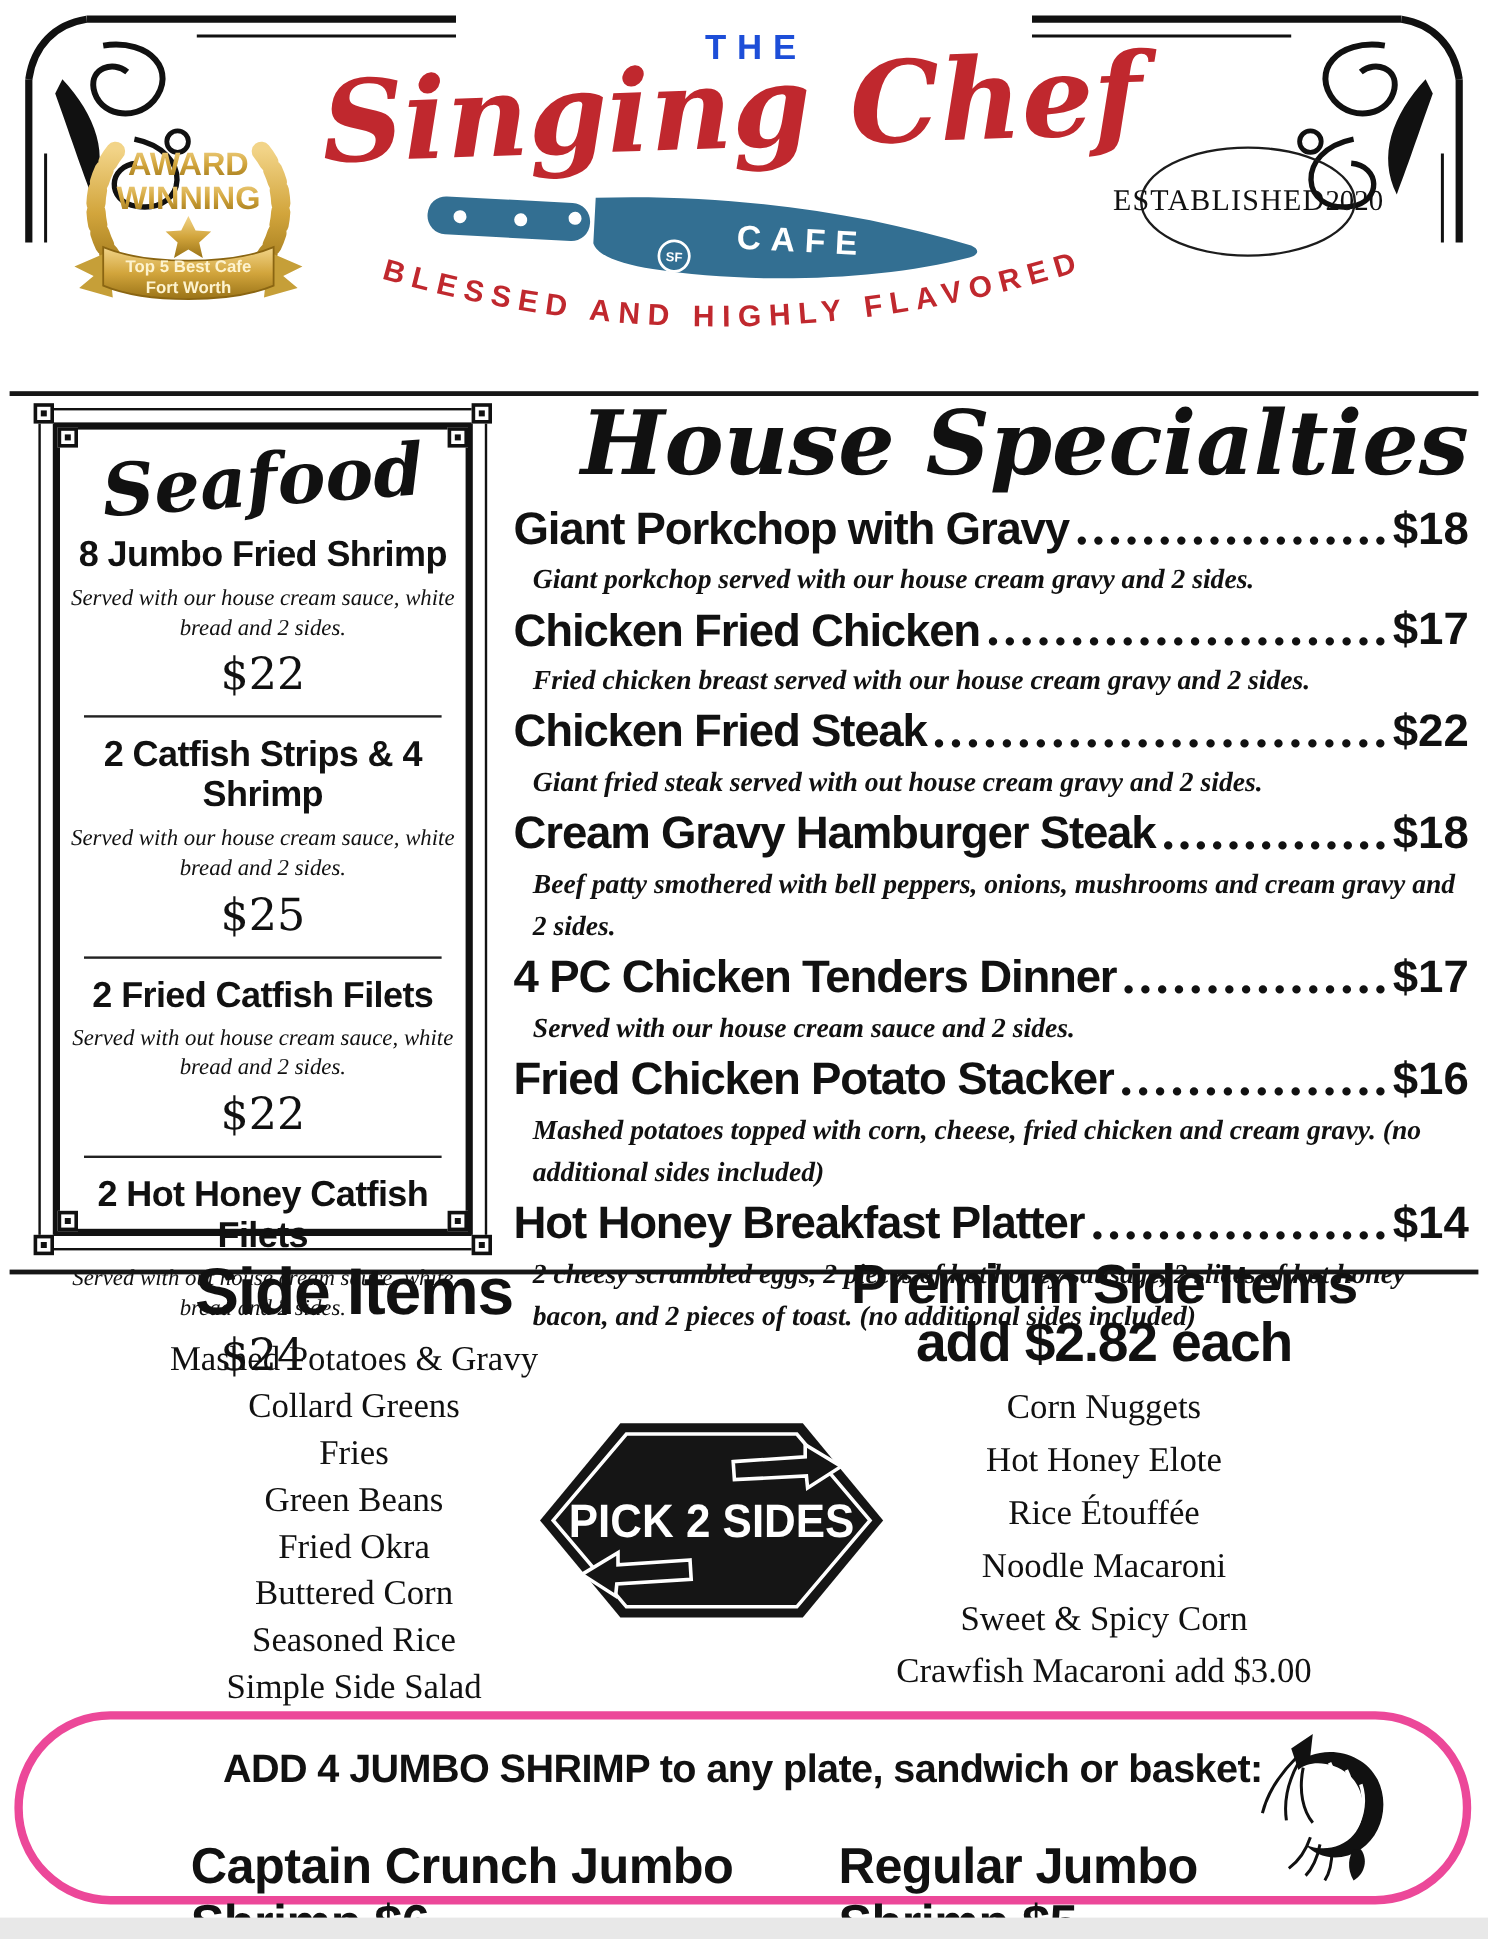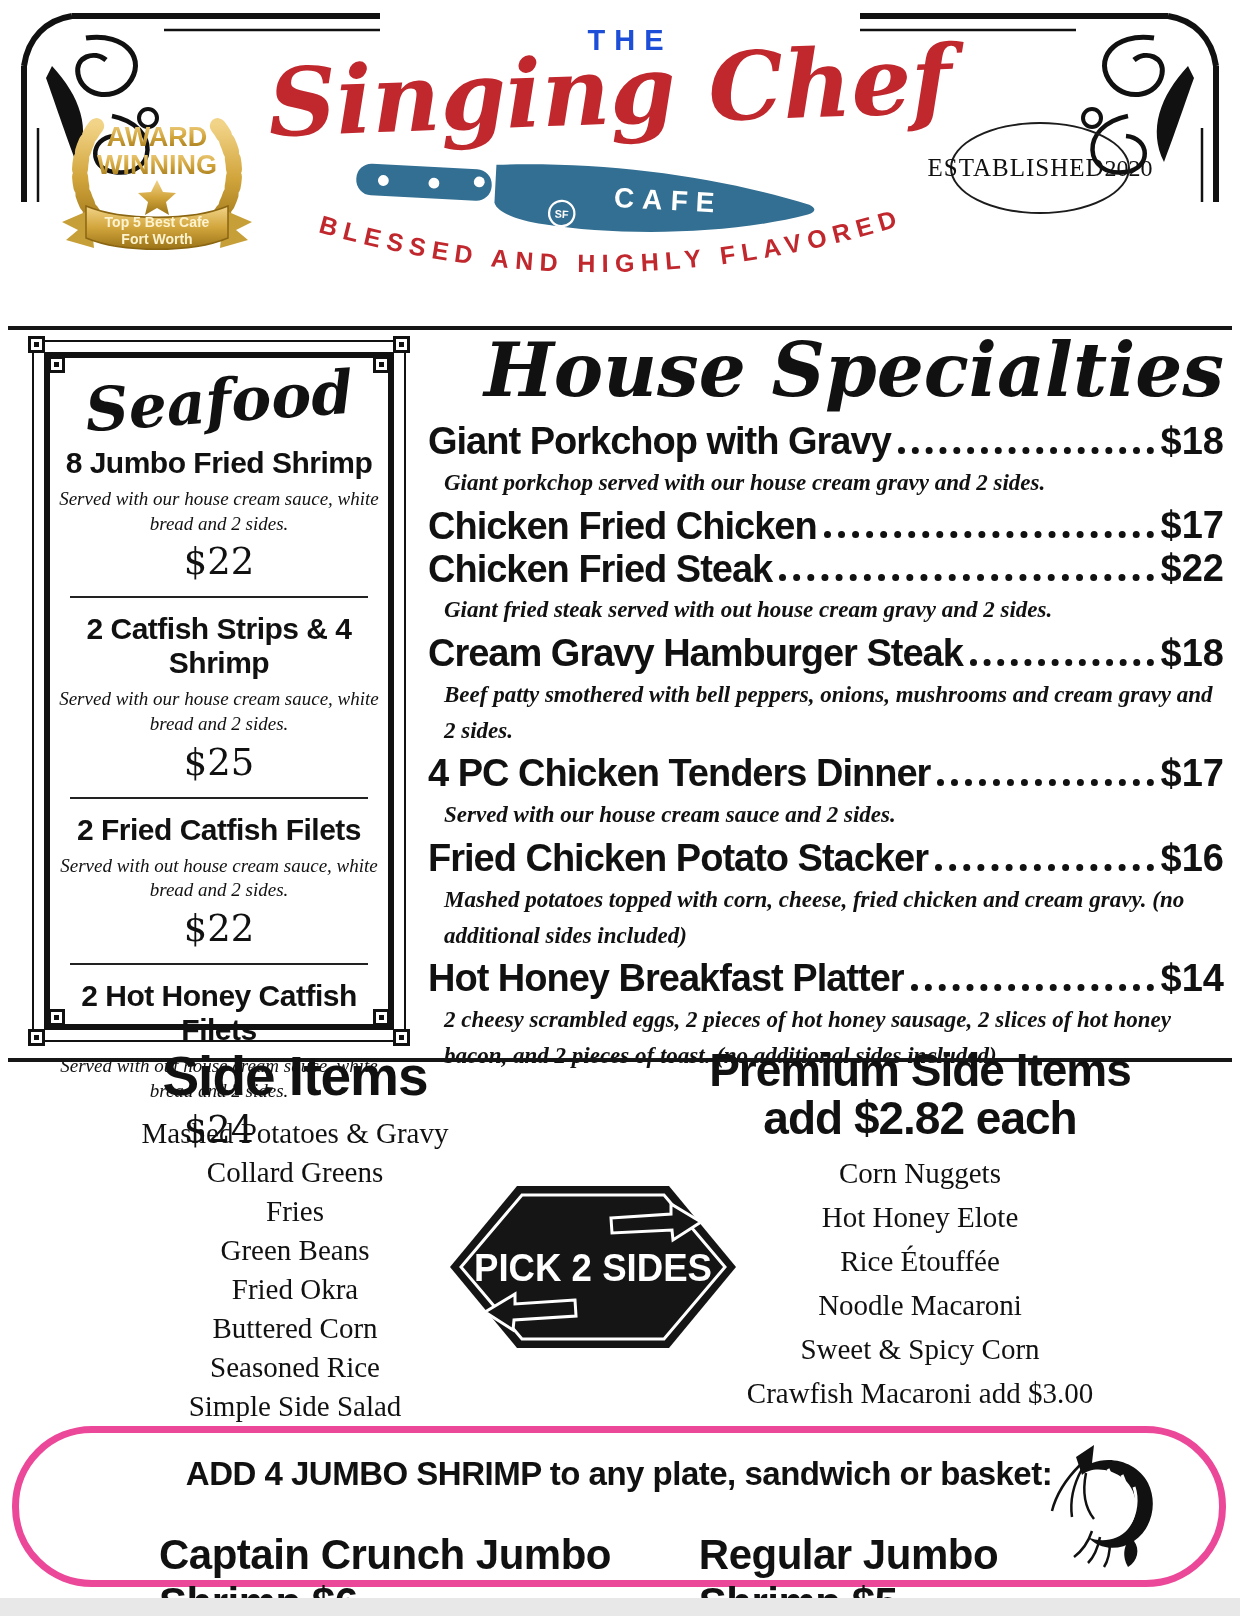--- a/index.html
+++ b/index.html
@@ -214,20 +214,21 @@
         <span class="spec-price">$18</span>
       </div>
       <div class="spec-desc">Giant porkchop served with our house cream gravy and 2 sides.</div>
     </div>
     <div>
       <div class="spec-row">
         <span class="spec-name">Chicken Fried Chicken</span>
         <span class="dots"></span>
         <span class="spec-price">$17</span>
       </div>
+      <div class="spec-desc">Fried chicken breast served with our house cream gravy and 2 sides.</div>
     </div>
     <div>
       <div class="spec-row">
         <span class="spec-name">Chicken Fried Steak</span>
         <span class="dots"></span>
         <span class="spec-price">$22</span>
       </div>
       <div class="spec-desc">Giant fried steak served with out house cream gravy and 2 sides.</div>
     </div>
     <div>

